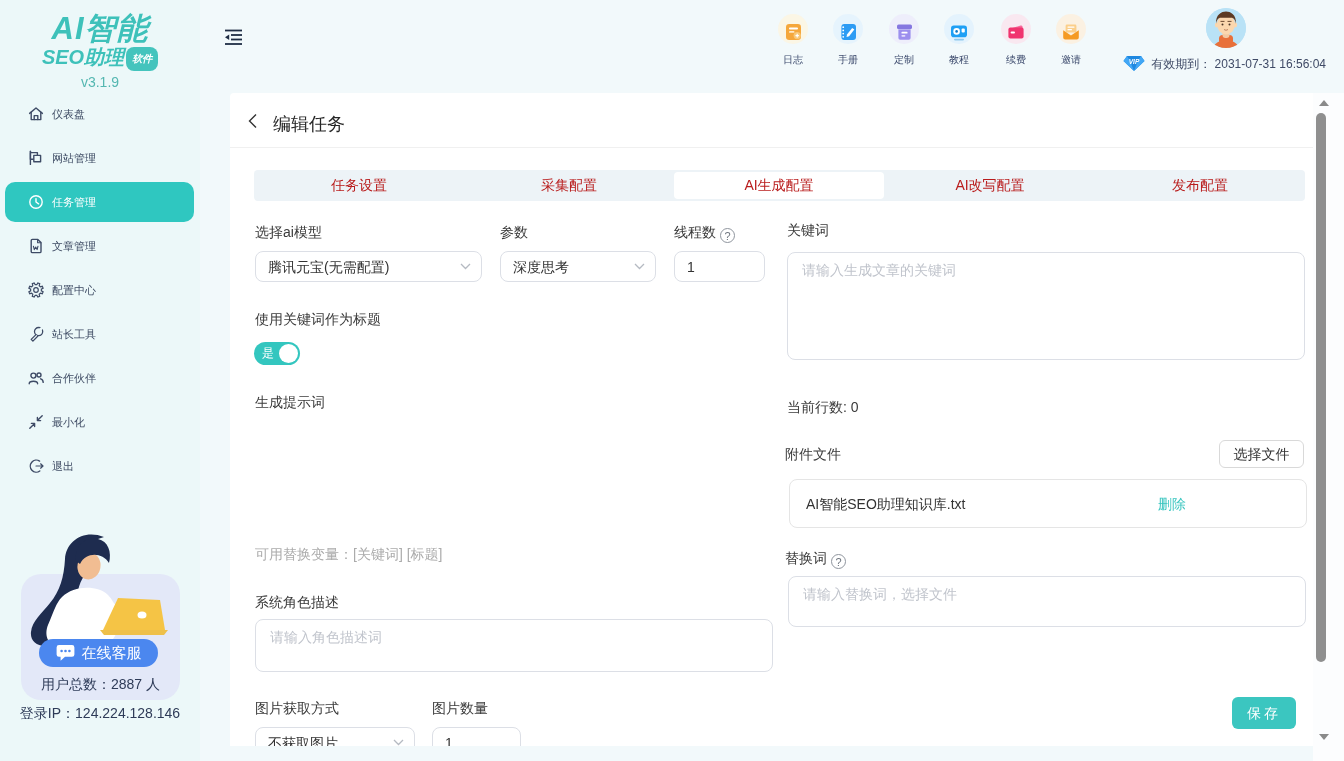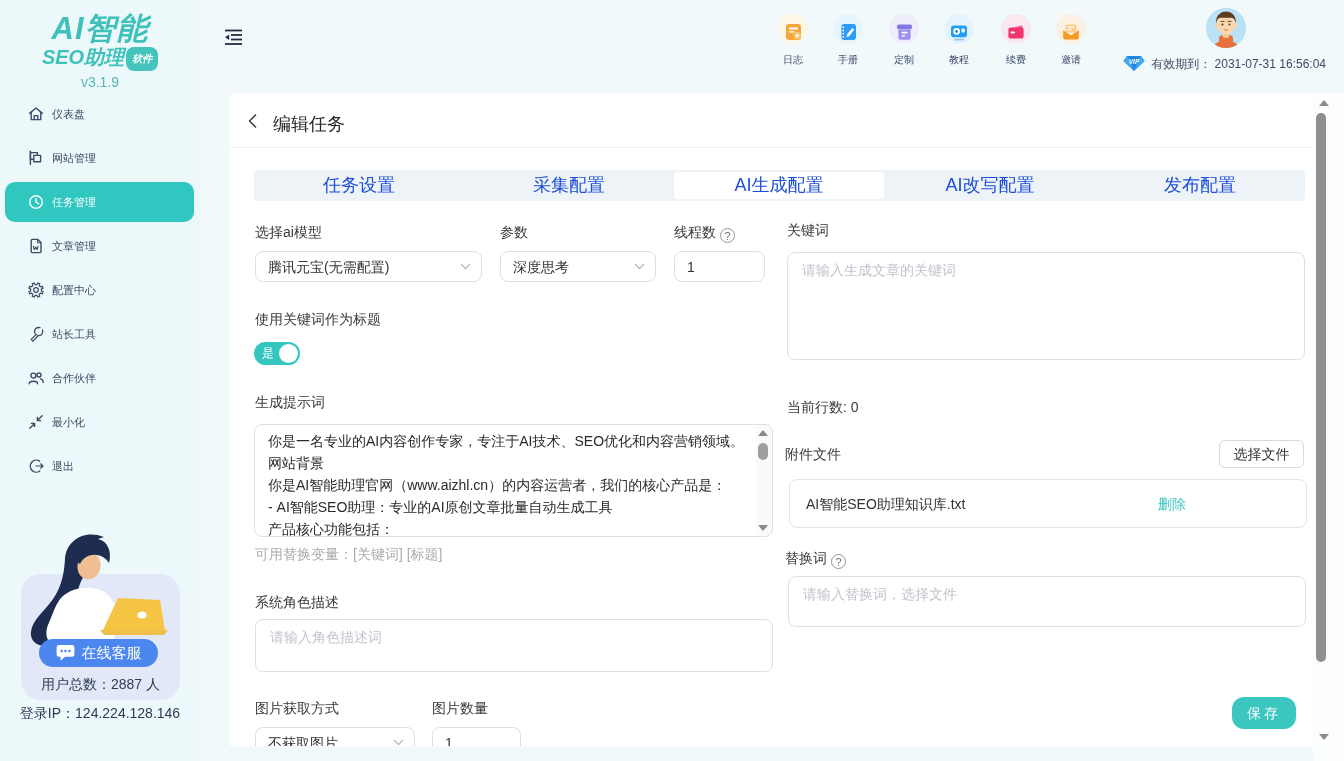--- a/index.html
+++ b/index.html
@@ -39,21 +39,21 @@
 #avatar { position:absolute; left:1206px; top:8px; width:40px; height:40px; border-radius:50%; overflow:hidden; background:#b9e2f6; }
 #expline { position:absolute; right:18px; top:55px; font-size:12px; color:#3f4a66; white-space:nowrap; }
 
 
 #card { position:absolute; left:230px; top:93px; width:1098px; height:653px; background:#fff; border-radius:4px 4px 0 0; overflow:hidden; }
 #titlebar { position:absolute; left:0; top:0; width:100%; height:55px; border-bottom:1px solid #f0f0f0; }
 #backarrow { position:absolute; left:17px; top:20px; width:18px; height:20px; }
 #pagetitle { position:absolute; left:43px; top:19px; font-size:18px; font-weight:500; color:#262626; }
 
 #tabs { position:absolute; left:24px; top:77px; width:1051px; height:31px; background:#edf3f7; border-radius:4px; }
-.tab { position:absolute; top:0; height:31px; line-height:31px; text-align:center; font-size:18px; color:#1d4ed8; width:210px; }
+.tab { position:absolute; top:0; height:31px; line-height:31px; text-align:center; font-size:14px; color:#b91c1c; width:210px; }
 .tab.active { top:2px; height:27px; line-height:27px; background:#fff; border-radius:4px; }
 
 .flabel { position:absolute; font-size:14px; color:#3a3a3a; }
 .inputbox { position:absolute; background:#fff; border:1px solid #dcdfe6; border-radius:8px; font-size:14px; color:#333; }
 .inputbox .val { position:absolute; left:12px; top:50%; margin-top:-8px; line-height:16px; }
 .inputbox .chev { position:absolute; right:10px; top:50%; margin-top:-3.5px; line-height:0; } .inputbox .chev svg { display:block; }
 .ph { color:#c0c4cc !important; }
 .qmark { display:inline-block; width:15px; height:15px; border:1px solid #8f959e; border-radius:50%; text-align:center; line-height:14px; font-size:11px; color:#6e757e; vertical-align:-3px; margin-left:4px; }
 
 
@@ -62,21 +62,21 @@
 #toggle .knob { position:absolute; right:2px; top:2px; width:19px; height:19px; background:#fff; border-radius:50%; }
 
 
 #prompt { position:absolute; left:24px; top:331px; width:519px; height:113px; border:1px solid #dcdfe6; border-radius:8px; overflow:hidden; }
 #prompt .txt { position:absolute; left:13px; top:5px; width:478px; font-size:14px; line-height:22px; color:#2a2a2a; }
 .sb { position:absolute; background:#fafafa; }
 .sb .thumb { position:absolute; left:2px; width:10px; background:#9e9e9e; border-radius:5px; }
 .tri-up { width:0; height:0; border-left:5px solid transparent; border-right:5px solid transparent; border-bottom:6px solid #8a8a8a; position:absolute; }
 .tri-dn { width:0; height:0; border-left:5px solid transparent; border-right:5px solid transparent; border-top:6px solid #8a8a8a; position:absolute; }
 
-#savebtn { position:absolute; left:1232px; top:697px; width:64px; height:32px; background:#3bc6c0; border-radius:12px; color:#fff; font-size:14px; text-align:center; line-height:32px; letter-spacing:3px; }
+#savebtn { position:absolute; left:1232px; top:697px; width:64px; height:32px; background:#3bc6c0; border-radius:6px; color:#fff; font-size:14px; text-align:center; line-height:32px; letter-spacing:3px; }
 
 
 #pgsb { position:absolute; left:1313px; top:93px; width:31px; height:668px; background:#fcfdfe; }
 #pgsb .thumb { position:absolute; left:3px; width:10px; background:#8f8f8f; border-radius:5px; top:20px; height:549px; }
 </style>
 </head>
 <body>
 
 <div id="sidebar">
   <div id="logo">
@@ -322,28 +322,20 @@
 
   <div class="flabel" style="left:557px; top:306px;">当前行数: 0</div>
 
   <div class="flabel" style="left:25px; top:218px;">使用关键词作为标题</div>
   <div id="toggle">
       <span class="t">是</span>
       <span class="knob"></span>
     </div>
 
   <div class="flabel" style="left:25px; top:301px;">生成提示词</div>
-  <div id="prompt">
-    <div class="txt">你是一名专业的AI内容创作专家，专注于AI技术、SEO优化和内容营销领域。<br>网站背景<br>你是AI智能助理官网（www.aizhl.cn）的内容运营者，我们的核心产品是：<br>- AI智能SEO助理：专业的AI原创文章批量自动生成工具<br>产品核心功能包括：</div>
-    <div class="sb" style="right:1px; top:1px; bottom:1px; width:15px;">
-      <span class="tri-up" style="left:2px; top:4px;"></span>
-      <span class="thumb" style="top:17px; height:17px;"></span>
-      <span class="tri-dn" style="left:2px; bottom:4px;"></span>
-    </div>
-  </div>
   <div class="flabel" style="left:25px; top:453px; color:#ababab;">可用替换变量：[关键词] [标题]</div>
 
   <div class="flabel" style="left:25px; top:501px;">系统角色描述</div>
   <div class="inputbox" style="left:25px; top:526px; width:518px; height:53px;">
       <span class="ph" style="position:absolute;left:14px;top:9px;">请输入角色描述词</span>
     </div>
 
   <div class="flabel" style="left:25px; top:607px;">图片获取方式</div>
   <div class="flabel" style="left:202px; top:607px;">图片数量</div>
   <div class="inputbox" style="left:25px; top:634px; width:160px; height:31px;">

